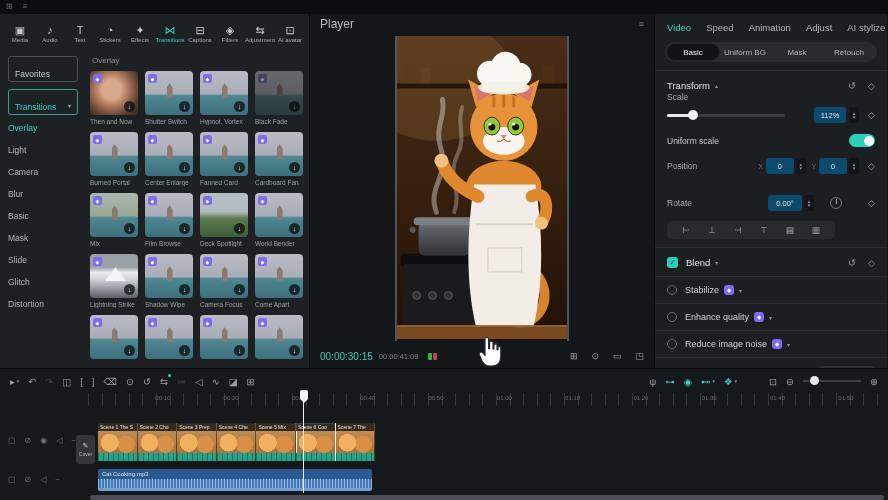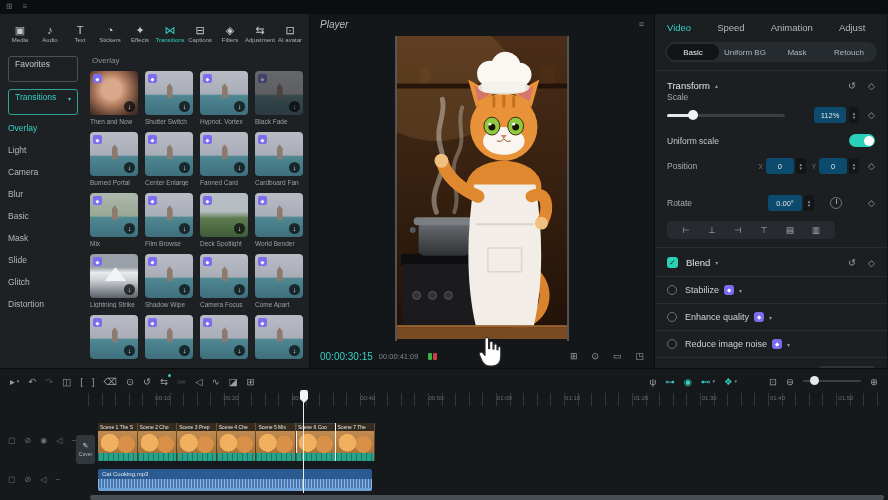--- a/index.html
+++ b/index.html
@@ -19,21 +19,21 @@
   
   .topbar{height:36px;display:flex;align-items:center;padding:2px 4px 0 6px;gap:2px;flex:none;}
   .tb-item{width:28px;display:flex;flex-direction:column;align-items:center;gap:1px;cursor:pointer;}
   .tb-ico{font-size:11px;line-height:12px;color:#c3c8cd;}
   .tb-lbl{font-size:6px;color:#a8adb2;white-space:nowrap;}
   .tb-item.active .tb-ico,.tb-item.active .tb-lbl{color:#35d0c2;}
 
   
   .left-body{flex:1;display:flex;min-height:0;}
   .sidebar{width:84px;flex:none;padding:6px 6px 0 8px;}
-  .side-btn{border:1px solid #4a5055;border-radius:3px;height:16px;display:flex;align-items:flex-end;padding:12px 6px;font-size:8.5px;color:#c3c8cd;margin-bottom:7px;cursor:pointer;}
+  .side-btn{border:1px solid #4a5055;border-radius:3px;height:16px;display:flex;align-items:flex-start;padding:12px 6px;font-size:8.5px;color:#c3c8cd;margin-bottom:7px;cursor:pointer;}
   .side-btn.teal{border-color:#2ea396;color:#35d0c2;justify-content:space-between;}
   .side-btn .caret{font-size:6px;color:#35d0c2;}
   .side-list{margin-top:8px;display:flex;flex-direction:column;gap:12px;}
   .side-item{font-size:8.5px;color:#b2b7bc;cursor:pointer;}
   .side-item.active{color:#35d0c2;}
 
   .gallery{flex:1;padding:6px 4px 0 6px;overflow:hidden;}
   .g-header{font-size:8px;color:#8d9297;margin:0 0 6px 2px;}
   .g-grid{display:grid;grid-template-columns:repeat(4,48px);column-gap:7px;row-gap:7px;}
   .g-item{width:48px;cursor:pointer;}
@@ -46,37 +46,37 @@
   .g-thumb.v-hill{background:linear-gradient(180deg,#b5bdc2 0 42%,#5e7a4e 58%,#3f5c3a 100%);}
   .g-thumb.v-hill::after{display:none;}
   .g-thumb.v-mountain{background:linear-gradient(180deg,#9aa0a8 0 30%,#e8eaec 42%,#cfd3d8 58%,#5a6068 100%);}
   .g-thumb.v-mountain::after{left:30%;top:30%;width:22px;height:14px;background:#f2f4f6;clip-path:polygon(50% 0,100% 100%,0 100%);}
   .g-badge{position:absolute;left:3px;top:3px;width:9px;height:9px;border-radius:2px;background:#7c6cf0;color:#fff;font-size:5px;display:flex;align-items:center;justify-content:center;}
   .g-dl{position:absolute;right:3px;bottom:3px;width:11px;height:11px;border-radius:50%;background:rgba(10,12,14,.75);color:#e8e8e8;font-size:7px;display:flex;align-items:center;justify-content:center;}
   .g-name{margin-top:3px;font-size:6.5px;color:#9aa0a5;white-space:nowrap;overflow:hidden;text-overflow:ellipsis;}
 
   
   .player-header{height:20px;display:flex;align-items:center;justify-content:space-between;padding:0 10px;flex:none;}
-  .player-title{font-size:10px;color:#b7bcc1;font-style:italic;}
+  .player-title{font-size:12px;color:#b7bcc1;}
   .player-menu{font-size:9px;color:#7c8288;cursor:pointer;}
   .stage{flex:1;position:relative;min-height:0;}
   .video{position:absolute;left:50%;top:2px;transform:translateX(-50%);width:173px;height:305px;border-left:1px solid rgba(255,255,255,.55);border-right:1px solid rgba(255,255,255,.55);}
   .video svg{display:block;}
   .player-controls{height:24px;flex:none;display:flex;align-items:center;padding:0 10px;gap:6px;}
   .tc-cur{font-size:10px;color:#38cfc0;}
   .tc-total{font-size:7.5px;color:#80868c;}
   .quality{display:flex;gap:1px;margin-left:4px;}
   .quality i{width:4px;height:7px;border-radius:1px;}
   .quality .q1{background:#35b04a;}
   .quality .q2{background:#c84040;}
   .pc-right{margin-left:auto;display:flex;gap:14px;}
   .pc-ico{font-size:9px;color:#9aa0a5;cursor:pointer;}
 
   
-  .tabs{height:26px;display:flex;align-items:center;gap:26px;padding:4px 12px;flex:none;}
+  .tabs{height:26px;display:flex;align-items:center;gap:15px;padding:4px 12px;flex:none;}
   .tab{font-size:9.5px;color:#b2b7bc;cursor:pointer;white-space:nowrap;}
   .tab.active{color:#35d0c2;}
   .subtabs{margin:2px 10px 0;height:20px;background:#272c30;border-radius:11px;display:flex;padding:2px;flex:none;}
   .subtab{flex:1;display:flex;align-items:center;justify-content:center;font-size:8px;color:#b2b7bc;border-radius:9px;cursor:pointer;white-space:nowrap;}
   .subtab.active{background:#111315;color:#e8eaec;}
   .hdiv{border-top:1px solid #2a2e32;margin:8px 0 0;}
   .irow{display:flex;align-items:center;padding:0 12px;flex:none;}
   .sec-title{font-size:9.5px;color:#dfe3e6;}
   .mini-caret{font-size:6px;color:#8d9297;margin-left:5px;}
   .irow .spacer{flex:1;}

